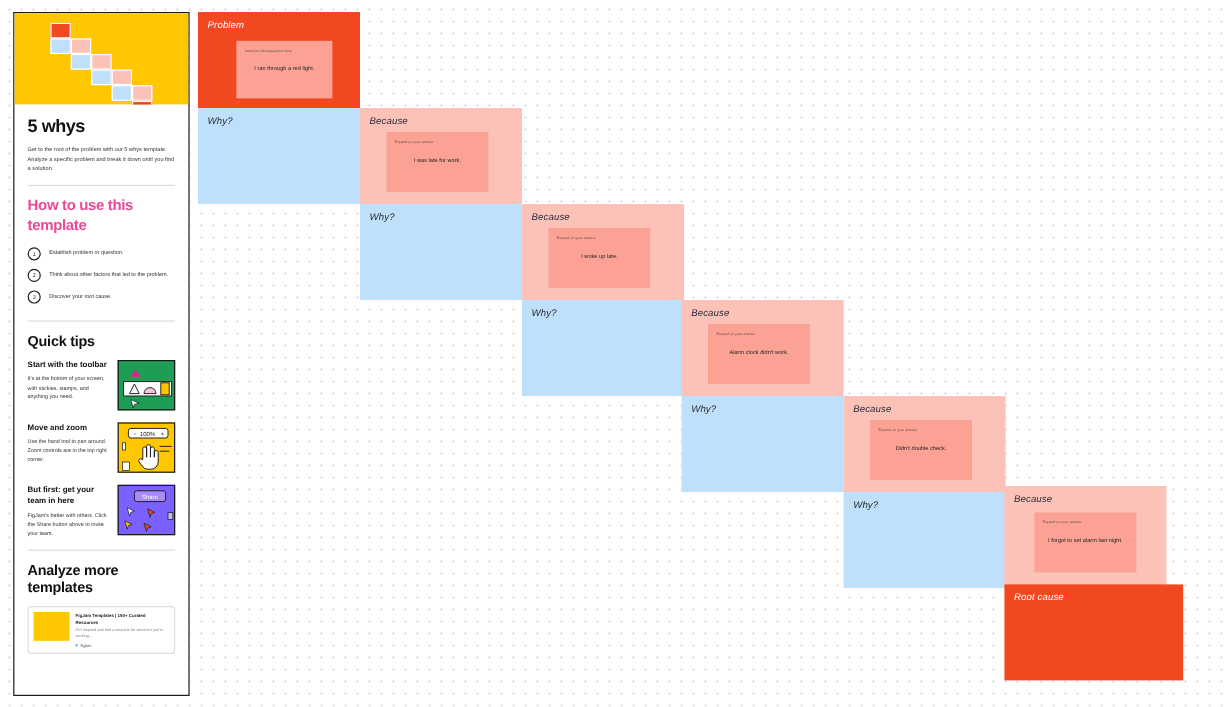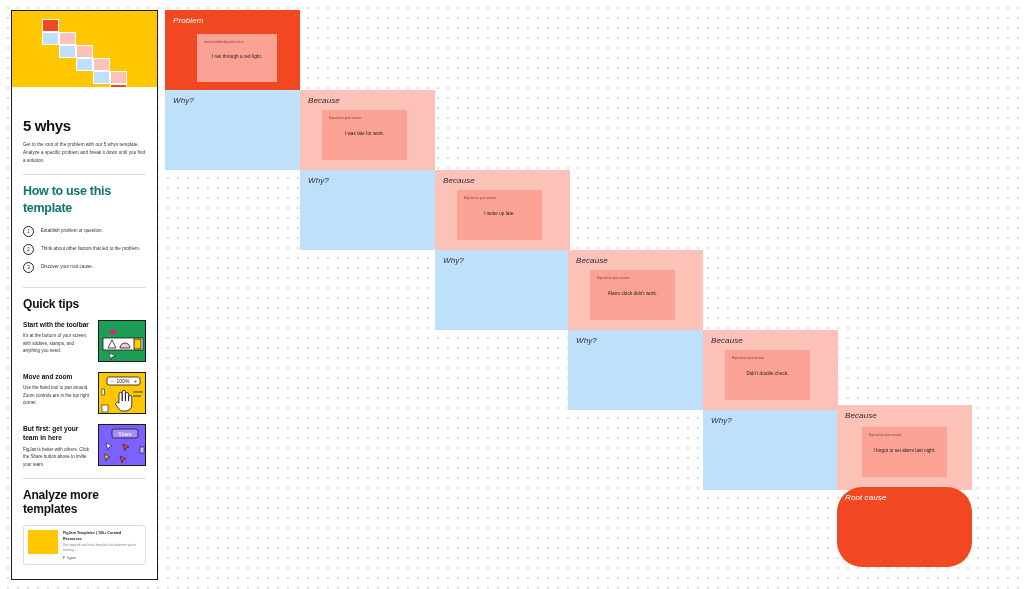--- a/index.html
+++ b/index.html
@@ -51,38 +51,37 @@
   }
 
   .panel-body { padding: 10px 11px 0 11px; }
 
   .panel-title {
     font-size: 15px;
     font-weight: bold;
     letter-spacing: -0.4px;
     color: #111;
     margin-bottom: 7px;
-    margin-top: 20px;
   }
   .panel-desc {
     font-size: 4.6px;
     line-height: 1.75;
     color: #333;
     letter-spacing: 0.05px;
   }
   .divider {
     border-top: 0.8px solid #dcdcdc;
     margin: 9px 0 8px 0;
   }
   .panel-h2 {
     font-size: 12.5px;
     font-weight: bold;
     line-height: 1.35;
     letter-spacing: -0.3px;
-    color: #0f766e;
+    color: #ec4899;
     margin-bottom: 9px;
   }
   .steps { display: flex; flex-direction: column; gap: 7px; }
   .step { display: flex; align-items: flex-start; gap: 7px; }
   .step-num {
     flex: 0 0 auto;
     width: 11px; height: 11px;
     border: 0.8px solid #222;
     border-radius: 50%;
     font-size: 4.5px;
@@ -359,18 +358,18 @@
       <div class="block b-why" style="left: 703px; top: 410px; width: 135px; height: 80px;">
         <div class="block-label lbl-dark">Why?</div>
       </div>
       <div class="block b-because" style="left: 837px; top: 405px; width: 135px; height: 85px;">
         <div class="block-label lbl-dark">Because</div>
         <div class="sticky" style="left: 25px; top: 22px; width: 85px; height: 50px;">
           <div class="sticky-hint">Expand on your answer</div>
           <div class="sticky-text">I forgot to set alarm last night.</div>
         </div>
       </div>
-      <div class="block b-root" style="left: 837px; top: 487px; width: 135px; height: 80px; border-radius: 25px;">
+      <div class="block b-root" style="left: 837px; top: 487px; width: 149px; height: 80px;">
         <div class="block-label lbl-light">Root cause</div>
       </div>
     </div>
 
 </div>
 
 </body></html>

